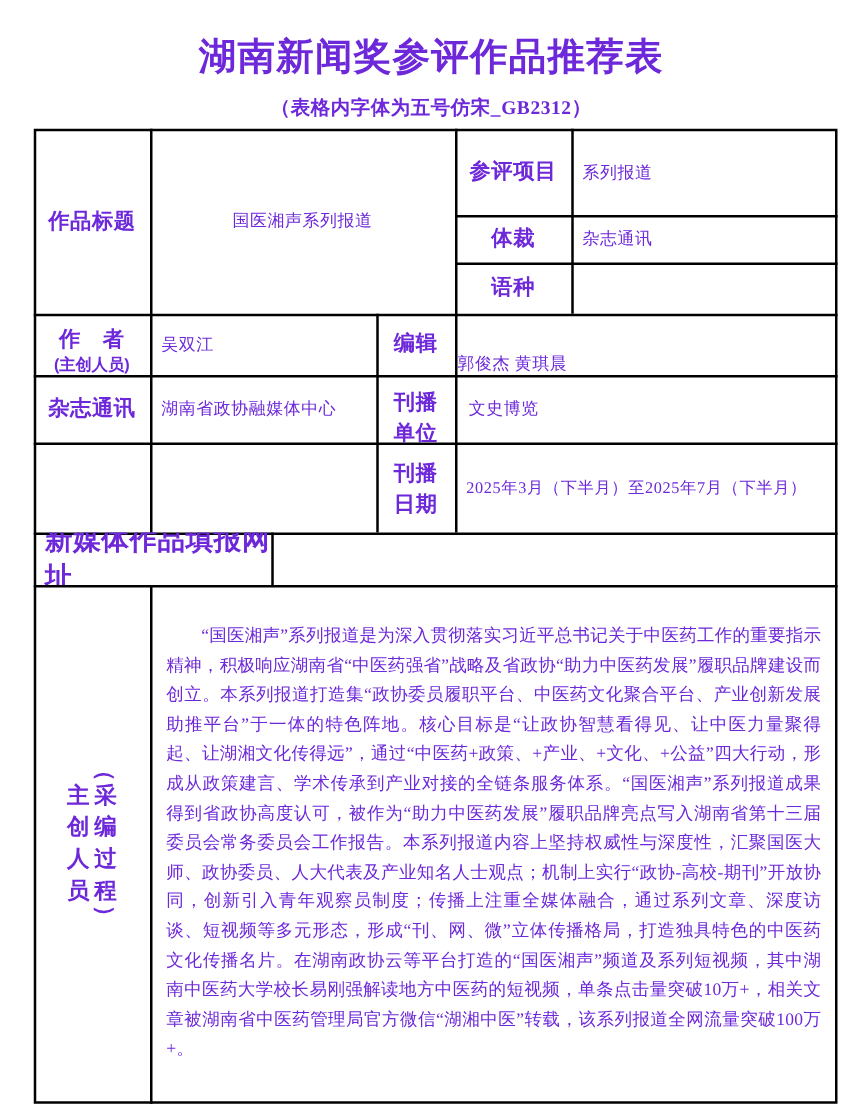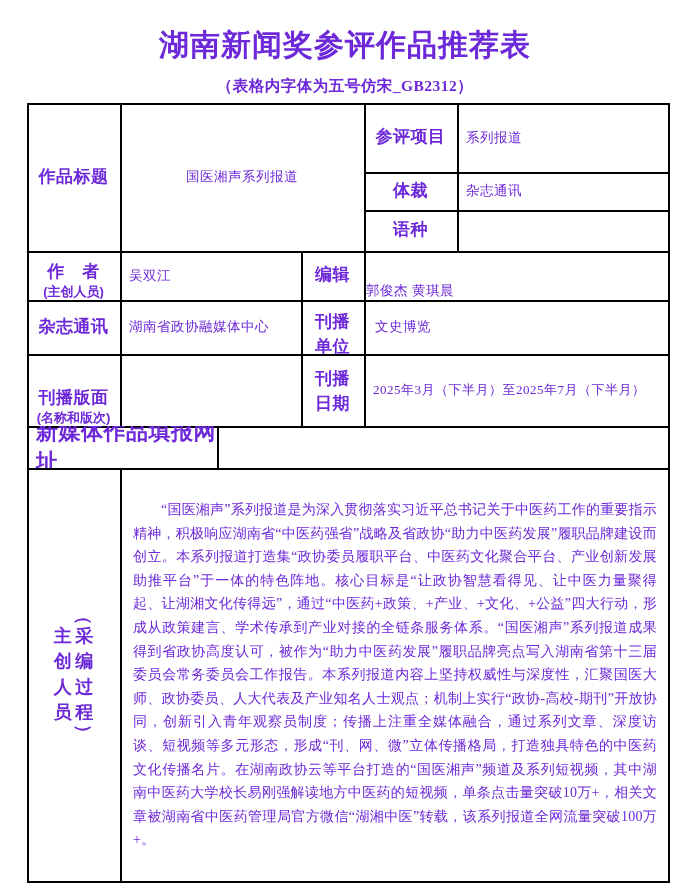--- a/index.html
+++ b/index.html
@@ -142,24 +142,20 @@
   <div class="cell center label" style="left:301px;top:251px;width:63px;height:49px;">编辑</div>
   <div class="cell value" style="left:364px;top:266px;width:306px;height:49px;padding-left:2px;border-radius:23px;">郭俊杰 黄琪晨</div>
 
   <div class="cell center label" style="left:27px;top:300px;width:93px;height:54px;">杂志通讯</div>
   <div class="cell value padL" style="left:120px;top:300px;width:181px;height:54px;">湖南省政协融媒体中心</div>
   <div class="cell center" style="left:301px;top:300px;width:63px;height:54px;">
     <span class="label label2line">刊播单位</span>
   </div>
   <div class="cell value" style="left:364px;top:300px;width:306px;height:54px;padding-left:11px;">文史博览</div>
 
-  <div class="cell col center" style="left:27px;top:354px;width:93px;height:72px;">
-    <span class="label">刊播版面</span>
-    <span class="sublabel">(名称和版次)</span>
-  </div>
   <div class="cell value padL" style="left:120px;top:354px;width:181px;height:72px;"></div>
   <div class="cell center" style="left:301px;top:348px;width:63px;height:72px;">
     <span class="label label2line">刊播日期</span>
   </div>
   <div class="cell value" style="left:364px;top:354px;width:306px;height:72px;padding-left:9px;font-size:13px;">2025年3月（下半月）至2025年7月（下半月）</div>
 
   <div class="cell label" style="left:27px;top:426px;width:190px;height:42px;padding-left:9px;font-size:22px;">新媒体作品填报网址</div>
   <div class="cell value padL" style="left:217px;top:426px;width:453px;height:42px;"></div>
 
   <div class="cell center" style="left:27px;top:468px;width:93px;height:413px;">

